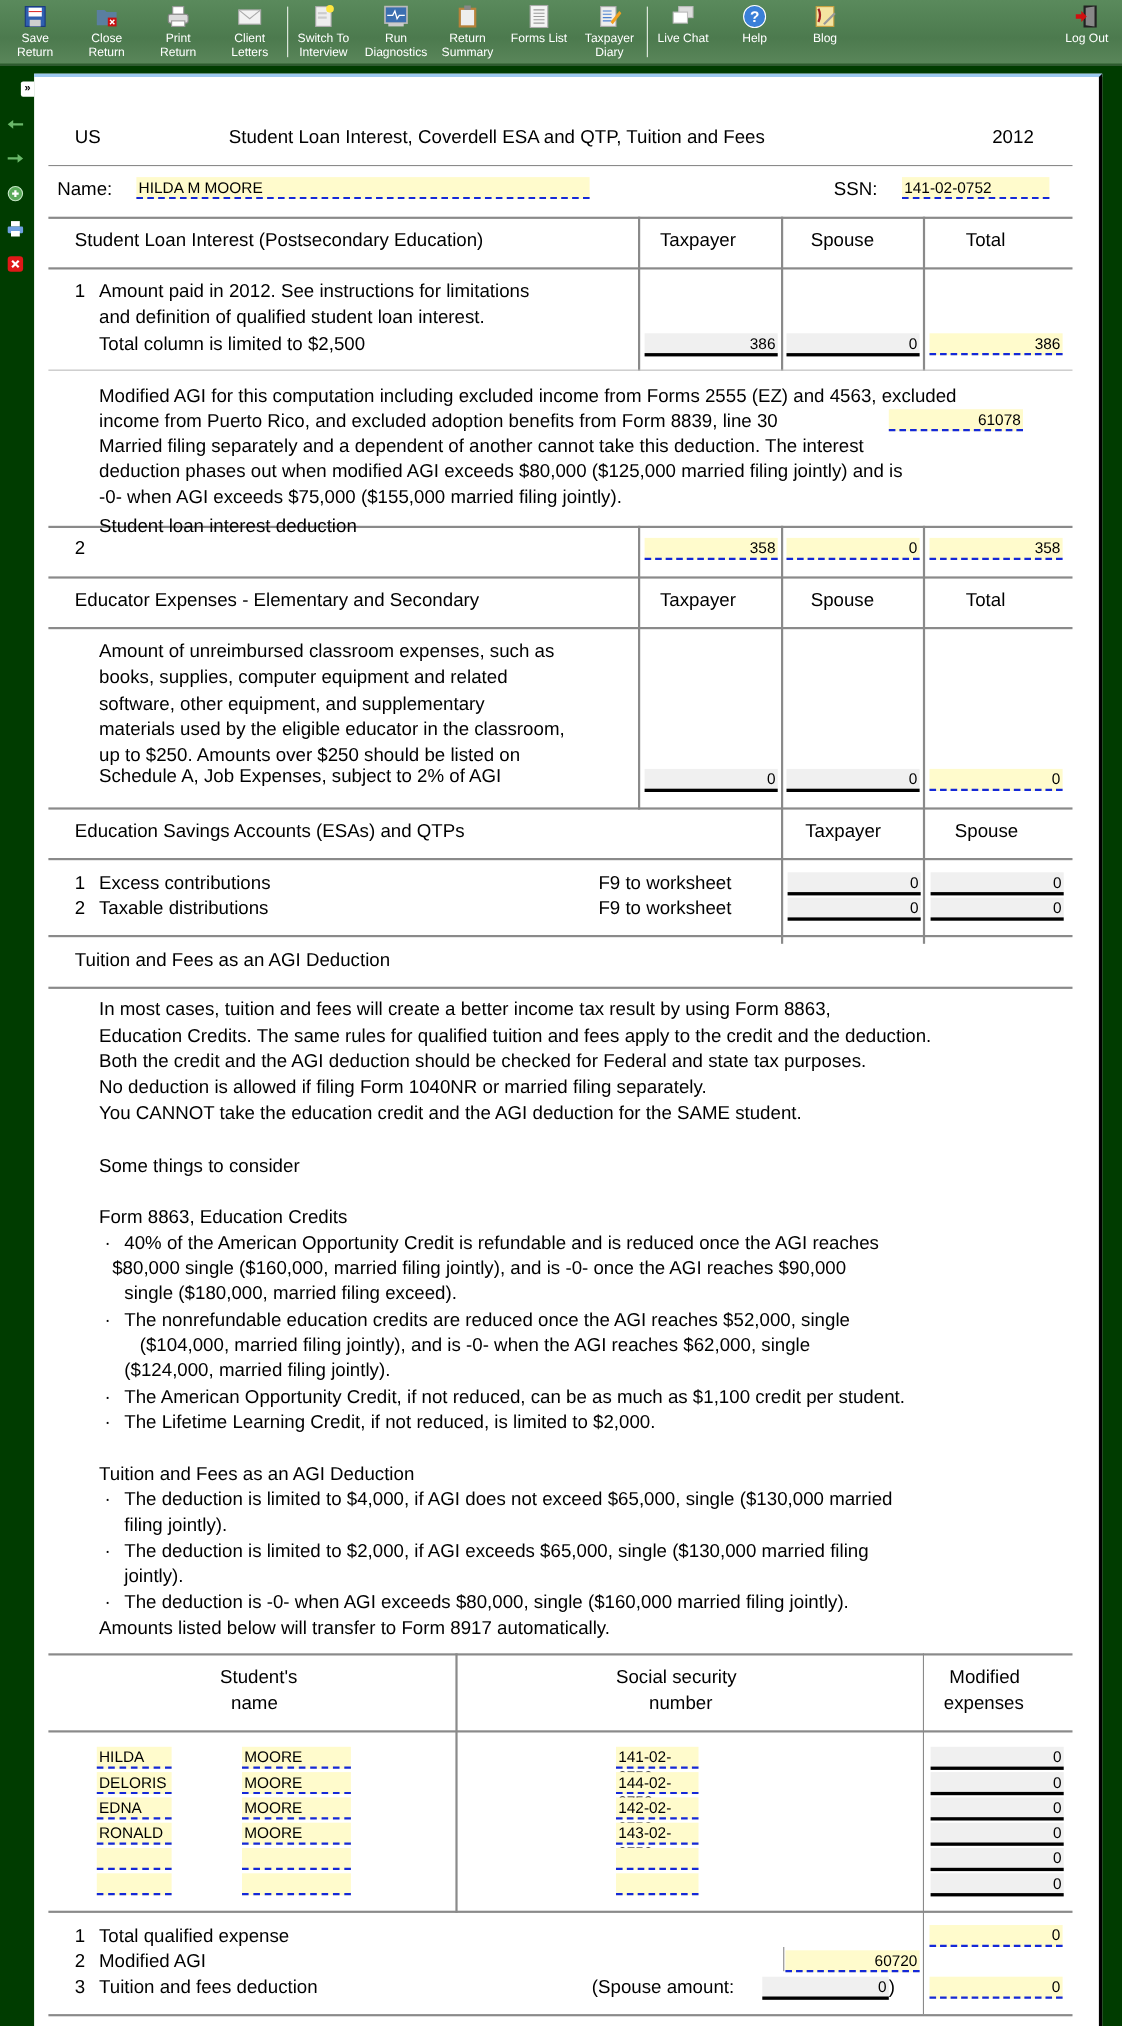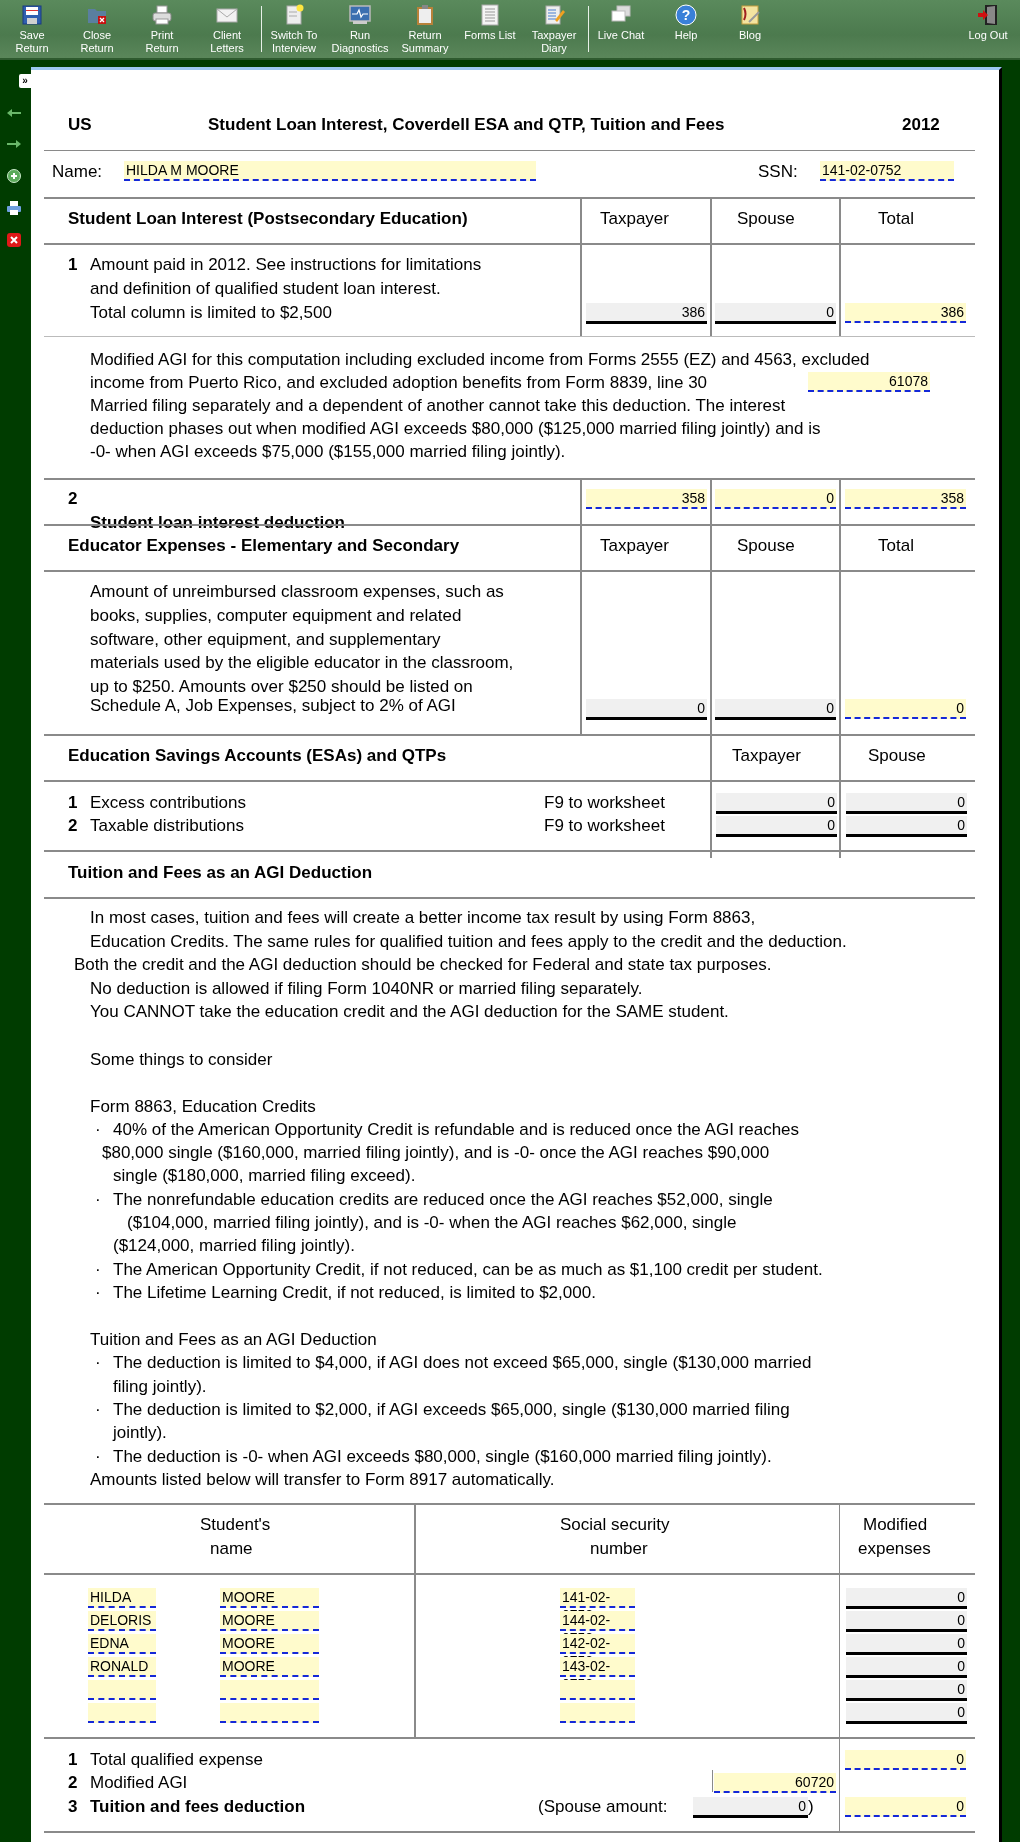--- a/index.html
+++ b/index.html
@@ -9,21 +9,21 @@
   .tb .ic { display:block; width:22px; height:22px; margin:0 auto 3px; }
   .sep { position:absolute; top:6px; width:1px; height:46px; background:#e8f0e8; }
   .sidebar { position:absolute; left:0; top:60px; width:28px; height:1782px; }
   .expander { position:absolute; left:19px; top:74px; width:12px; height:14px; background:#fff; font-size:10px; line-height:14px; text-align:center; font-weight:bold; border-radius:2px 0 0 2px; }
   .side-ic { position:absolute; left:6px; width:16px; height:16px; }
   .page { position:absolute; left:31px; top:67px; width:971px; height:1775px; background:#fff; border-top:3px solid #9cc8f0; border-right:3px solid #000; box-sizing:border-box; }
   .rightbar { position:absolute; left:1003px; top:60px; width:17px; height:1782px; background:#003c00; }
   .hline { position:absolute; height:2px; background:#8a8a8a; }
   .vline { position:absolute; width:2px; background:#8a8a8a; }
   .txt { position:absolute; font-size:17px; color:#000; white-space:nowrap; line-height:23px; }
-  .b { font-weight:bold; }
+  .b { font-weight:normal; }
   .inp { position:absolute; height:18px; background:#fffbcc; border-bottom:2px dashed #1428d8; font-size:14px; line-height:18px; color:#000; box-sizing:content-box; padding:0 2px; }
   .inp.right { text-align:right; }
   .calc { position:absolute; height:18px; background:#f0f0f0; border-bottom:3px solid #000; font-size:14px; line-height:18px; text-align:right; padding:0 2px; }
 </style>
 </head>
 <body>
 
 <div class="toolbar">
   <div class="tb" style="left:0px">
     <svg class="ic" viewBox="0 0 22 22">
@@ -194,21 +194,21 @@
   <div class="txt" style="left:90px;top:394px">Married filing separately and a dependent of another cannot take this deduction.  The interest</div>
   <div class="txt" style="left:90px;top:417px">deduction phases out when modified AGI exceeds $80,000  ($125,000 married filing jointly)  and is</div>
   <div class="txt" style="left:90px;top:440px">-0- when AGI exceeds $75,000  ($155,000 married filing jointly).</div>
   <div class="hline" style="left:44px;top:478px;width:931px"></div>
 
   <div class="vline" style="left:580px;top:478px;height:258px"></div>
   <div class="vline" style="left:710px;top:478px;height:380px"></div>
   <div class="vline" style="left:839px;top:478px;height:380px"></div>
 
   <div class="txt b" style="left:68px;top:487px">2</div>
-  <div class="txt b" style="left:90px;top:511px">Student loan interest deduction</div>
+  <div class="txt b" style="left:90px;top:467px">Student loan interest deduction</div>
   <div class="inp right" style="left:586px;top:489px;width:117px">358</div>
   <div class="inp right" style="left:715px;top:489px;width:117px">0</div>
   <div class="inp right" style="left:845px;top:489px;width:117px">358</div>
   <div class="hline" style="left:44px;top:524px;width:931px"></div>
 
   <div class="txt b" style="left:68px;top:534px">Educator Expenses - Elementary and Secondary</div>
   <div class="txt" style="left:600px;top:534px">Taxpayer</div>
   <div class="txt" style="left:737px;top:534px">Spouse</div>
   <div class="txt" style="left:878px;top:534px">Total</div>
   <div class="hline" style="left:44px;top:570px;width:931px"></div>
@@ -239,21 +239,21 @@
   <div class="txt" style="left:544px;top:814px">F9  to worksheet</div>
   <div class="calc" style="left:716px;top:816px;width:117px">0</div>
   <div class="calc" style="left:846px;top:816px;width:117px">0</div>
   <div class="hline" style="left:44px;top:850px;width:931px"></div>
 
   <div class="txt b" style="left:68px;top:861px">Tuition and Fees as an AGI Deduction</div>
   <div class="hline" style="left:44px;top:897px;width:931px"></div>
 
   <div class="txt" style="left:90px;top:906px">In most cases,  tuition and fees will create a better income tax result by using Form 8863,</div>
   <div class="txt" style="left:90px;top:930px">Education Credits.  The same rules for qualified tuition and fees apply to the credit and the deduction.</div>
-  <div class="txt" style="left:74px;top:953px">Both the credit and the AGI deduction should be checked for Federal and state tax purposes.</div>
+  <div class="txt" style="left:90px;top:953px">Both the credit and the AGI deduction should be checked for Federal and state tax purposes.</div>
   <div class="txt" style="left:90px;top:977px">No deduction is allowed if filing Form 1040NR or married filing separately.</div>
   <div class="txt" style="left:90px;top:1000px">You CANNOT take the education credit and the AGI deduction for the SAME student.</div>
   <div class="txt" style="left:90px;top:1048px">Some things to consider</div>
 
   <div class="txt" style="left:90px;top:1095px">Form 8863,  Education Credits</div>
   <div class="txt" style="left:95px;top:1118px">·</div>
   <div class="txt" style="left:113px;top:1118px">40% of the American Opportunity Credit is refundable and is reduced once the AGI reaches</div>
   <div class="txt" style="left:102px;top:1141px">$80,000 single  ($160,000,  married filing jointly),  and is -0- once the AGI reaches $90,000</div>
   <div class="txt" style="left:113px;top:1164px">single  ($180,000,  married filing exceed).</div>
   <div class="txt" style="left:95px;top:1188px">·</div>

